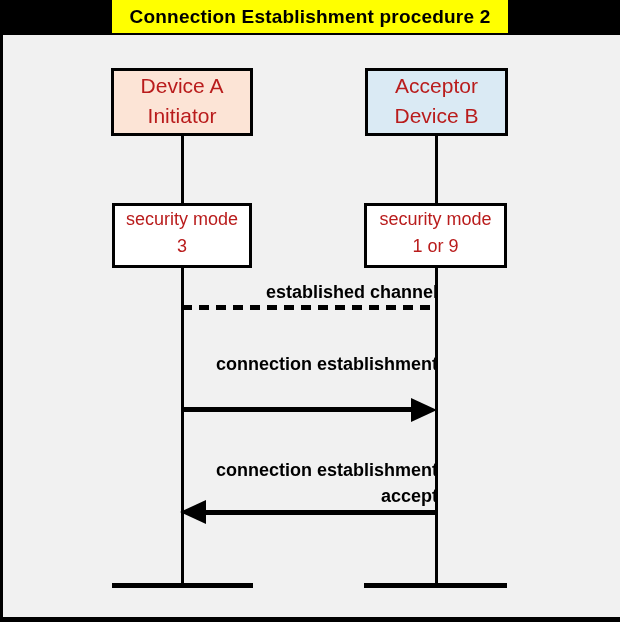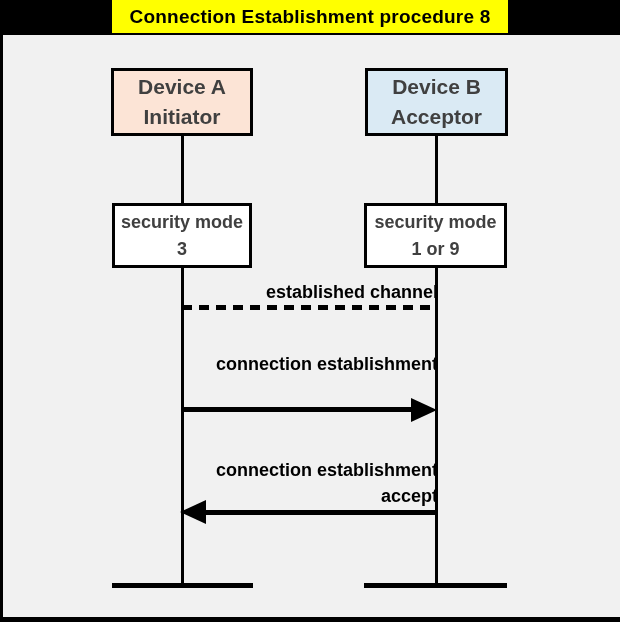--- a/index.html
+++ b/index.html
@@ -20,23 +20,23 @@
   .header-bar   { position: absolute; left: 0; top: 0; width: 620px; height: 35px; background: #000; }
   .title-box {
     position: absolute; left: 112px; top: 0; width: 396px; height: 33px;
     background: #FFFF00; color: #000;
     font-size: 19px; font-weight: 700; line-height: 33px; text-align: center;
     letter-spacing: 0.2px;
   }
   
   .box {
     position: absolute; box-sizing: border-box;
-    border: 3px solid #000; color: #404040;
-    display: flex; flex-direction: column; justify-content: center; align-items: center;
-    text-align: center; font-weight: 700;
+    border: 3px solid #000; color: #b91c1c;
+    display: flex; flex-direction: column; align-items: center;
+    text-align: center; font-weight: 400;
   }
   .device { font-size: 21px; line-height: 30px; }
   .device-a { left: 111px; top: 68px; width: 142px; height: 68px; background: #FCE4D6; }
   .device-b { left: 365px; top: 68px; width: 143px; height: 68px; background: #DAEAF4; }
   .security { font-size: 18px; line-height: 27px; background: #FFFFFF; margin-top: 28px; }
   .security-a { left: 112px; top: 175px; width: 140px; height: 65px; }
   .security-b { left: 364px; top: 175px; width: 143px; height: 65px; }
   
   .lifeline { position: absolute; width: 3px; background: #000; top: 136px; height: 450px; }
   .lifeline-a { left: 181px; }
@@ -78,33 +78,33 @@
 </style>
 </head>
 <body>
 
 <div class="page">
 
   <div class="border-left"></div>
   <div class="border-bottom"></div>
 
   <div class="header-bar">
-    <div class="title-box">Connection Establishment procedure 8</div>
+    <div class="title-box">Connection Establishment procedure 2</div>
   </div>
 
   <div class="lifeline lifeline-a"></div>
   <div class="lifeline lifeline-b"></div>
 
   <div class="box device device-a">
     <div>Device A</div>
     <div>Initiator</div>
   </div>
   <div class="box device device-b">
+    <div>Acceptor</div>
     <div>Device B</div>
-    <div>Acceptor</div>
   </div>
 
   <div class="box security security-a">
     <div>security mode</div>
     <div>3</div>
   </div>
   <div class="box security security-b">
     <div>security mode</div>
     <div>1 or 9</div>
   </div>

